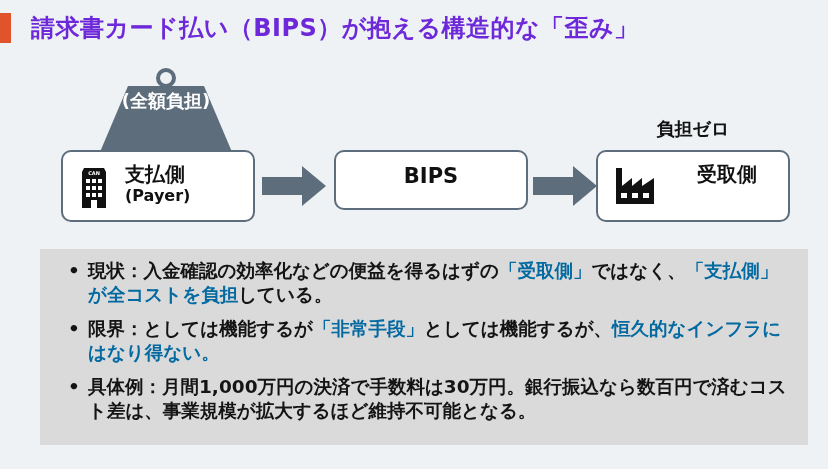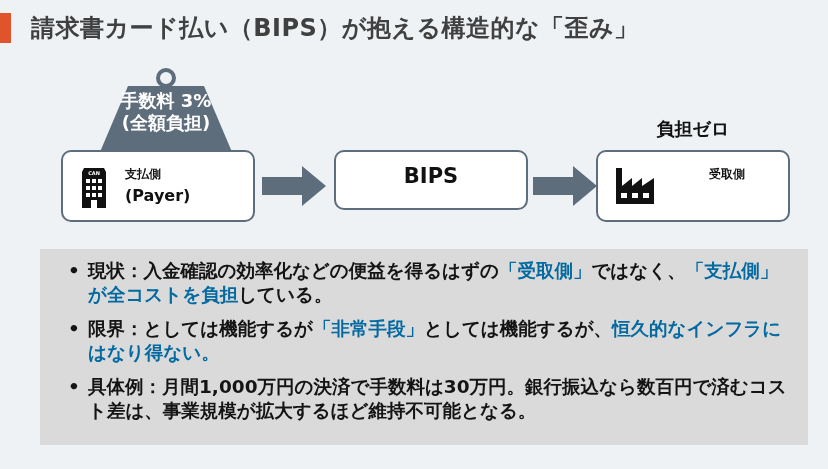--- a/index.html
+++ b/index.html
@@ -5,33 +5,33 @@
   html, body { margin:0; padding:0; }
   body {
     width:828px; height:469px; overflow:hidden;
     background:#eef2f4;
     font-family:"DejaVu Sans", sans-serif;
     color:#111;
     position:relative;
   }
   .title-bar { position:absolute; left:0; top:12px; height:32px; display:flex; align-items:center; }
   .title-accent { width:11px; height:30px; background:#e0532b; margin-left:0; }
-  .title-text { margin-left:20px; font-size:24px; font-weight:bold; letter-spacing:0.5px; color:#404040; white-space:nowrap; }
+  .title-text { margin-left:20px; font-size:24px; font-weight:bold; letter-spacing:0.5px; color:#6d28d9; white-space:nowrap; }
 
   .weight { position:absolute; left:88px; top:66px; width:156px; height:86px; }
   .weight svg { position:absolute; left:0; top:0; }
   .weight-text { position:absolute; left:0; top:24px; width:156px; text-align:center; color:#fff; font-weight:bold; font-size:18px; line-height:22px; }
 
   .node { position:absolute; background:#fff; border:2px solid #5e6d7c; border-radius:10px; box-sizing:border-box; }
   .node-payer { left:61px; top:150px; width:194px; height:72px; }
   .node-bips { left:334px; top:150px; width:194px; height:60px; }
   .node-merchant { left:596px; top:150px; width:194px; height:72px; }
   .node-icon { position:absolute; top:12px; }
   .node-label { position:absolute; font-weight:bold; text-align:center; }
-  .lbl-main { font-size:12px; line-height:24px; display:block; }
+  .lbl-main { font-size:20px; line-height:24px; display:block; }
   .lbl-sub { font-size:16px; line-height:20px; display:block; }
 
   .arrow { position:absolute; top:166px; }
   .zero-label { position:absolute; left:596px; top:117px; width:194px; text-align:center; font-weight:bold; font-size:18px; }
 
   .notes { position:absolute; left:40px; top:249px; width:768px; height:196px; background:#dadada; box-sizing:border-box; padding:10px 20px 0 26px; }
   .note { position:relative; font-weight:bold; font-size:18.5px; line-height:24px; padding-left:22px; margin-bottom:10px; color:#141414; }
   .note .bullet { position:absolute; left:2px; top:0; }
   .hl { color:#0369a1; }
 </style>
@@ -42,21 +42,20 @@
   <div class="title-accent"></div>
   <div class="title-text">請求書カード払い（BIPS）が抱える構造的な「歪み」</div>
 </div>
 
 <div class="weight">
   <svg width="156" height="86" viewBox="0 0 156 86">
     <circle cx="78" cy="12" r="8" fill="none" stroke="#5e6d7c" stroke-width="4"></circle>
     <path d="M40 20 L116 20 L144 86 L12 86 Z" fill="#5e6d7c"></path>
   </svg>
   <div class="weight-text">
-    <div>手数料 3%</div>
     <div>(全額負担)</div>
   </div>
 </div>
 
 <div class="node node-payer">
   <svg class="node-icon" style="left:16px;" width="30" height="44" viewBox="0 0 30 44">
     <path d="M5 4 L25 4 L27 8 L27 44 L3 44 L3 8 Z" fill="#111"></path>
     <text x="15" y="11" text-anchor="middle" font-size="5" fill="#fff" font-family="DejaVu Sans, sans-serif" font-weight="bold">CAN</text>
     <rect x="7" y="15" width="4" height="4" fill="#fff"></rect>
       <rect x="13" y="15" width="4" height="4" fill="#fff"></rect>

